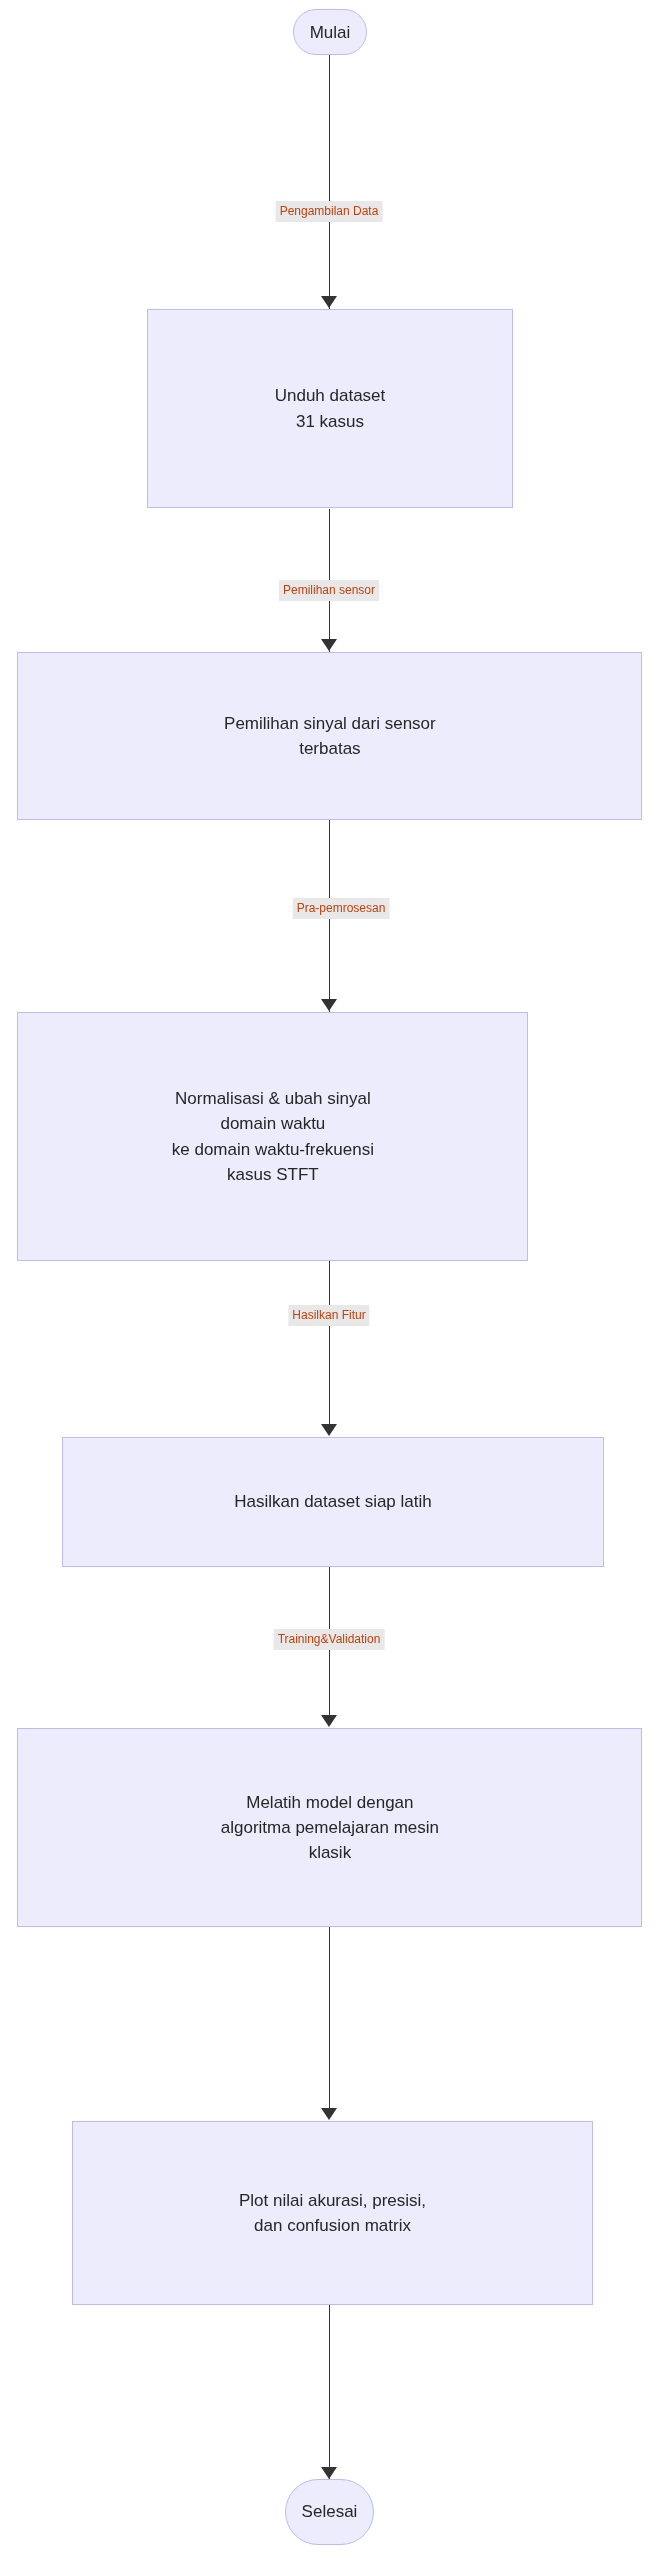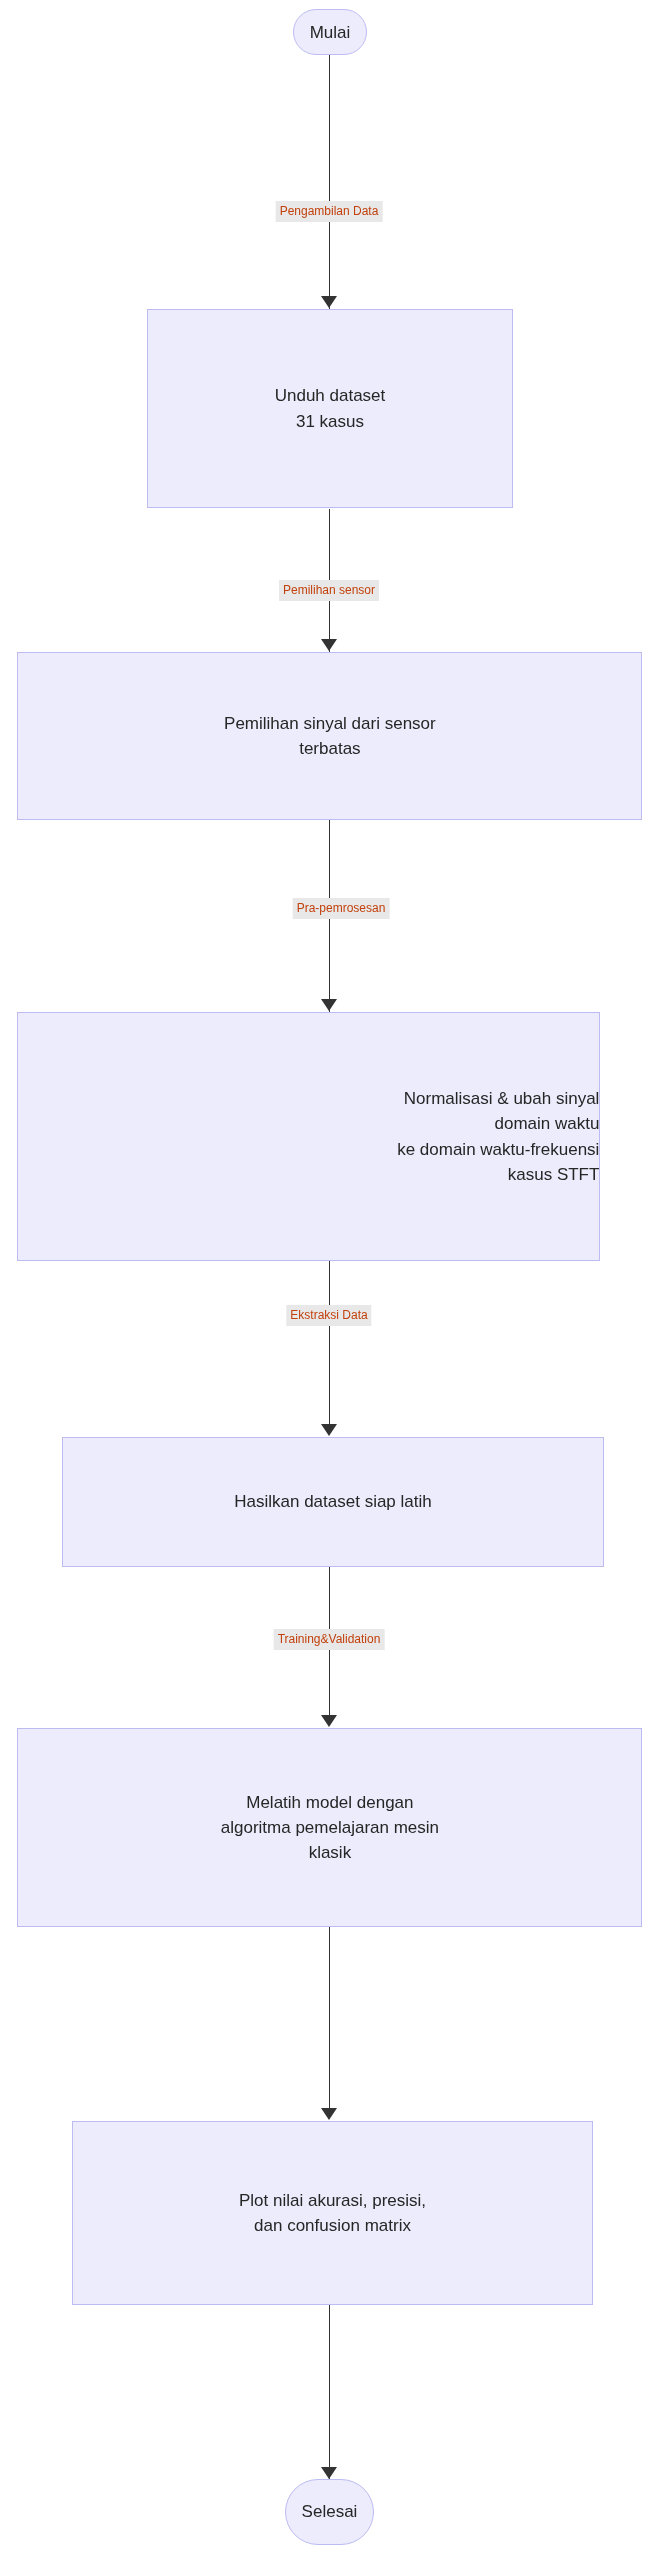--- a/index.html
+++ b/index.html
@@ -99,29 +99,29 @@
 
   <div class="node" style="left:17.4px; top:652px; width:625px; height:168px;">
     <span class="line">Pemilihan sinyal dari sensor</span>
     <span class="line">terbatas</span>
   </div>
 
   <div class="edge-line" style="top:820px; height:192px;"></div>
   <div class="edge-label" style="left:329px; top:898px;margin-left:12px;">Pra-pemrosesan</div>
   <div class="arrowhead" style="top:999px;"></div>
 
-  <div class="node" style="left:17.4px; top:1012px; width:583px; height:249px;align-items:flex-end;">
+  <div class="node" style="left:17.4px; top:1012px; width:511px; height:249px;">
     <span class="line">Normalisasi &amp; ubah sinyal</span>
     <span class="line">domain waktu</span>
     <span class="line">ke domain waktu-frekuensi</span>
     <span class="line">kasus STFT</span>
   </div>
 
   <div class="edge-line" style="top:1261px; height:163px;"></div>
-  <div class="edge-label" style="left:329px; top:1305px;">Ekstraksi Data</div>
+  <div class="edge-label" style="left:329px; top:1305px;">Hasilkan Fitur</div>
   <div class="arrowhead" style="top:1424px;"></div>
 
   <div class="node" style="left:62px; top:1437px; width:542px; height:130px;align-items:center;">
     <span class="line">Hasilkan dataset siap latih</span>
   </div>
 
   <div class="edge-line" style="top:1567px; height:149px;"></div>
   <div class="edge-label" style="left:329px; top:1629px;">Training&amp;Validation</div>
   <div class="arrowhead" style="top:1715px;"></div>
 

